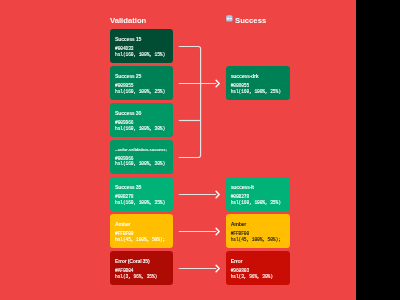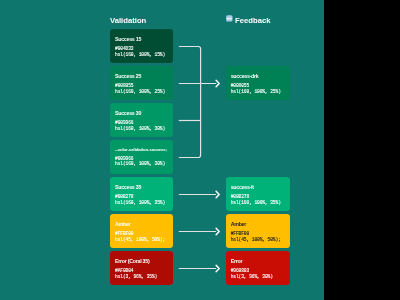--- a/index.html
+++ b/index.html
@@ -1,18 +1,18 @@
 <!DOCTYPE html>
 <html><head>
 <meta charset="utf-8">
 <style>
   html,body{margin:0;padding:0;}
   body{width:400px;height:300px;background:#000;overflow:hidden;
        font-family:"Liberation Sans",sans-serif;-webkit-font-smoothing:antialiased;}
-  .stage{position:relative;width:324px;height:300px;background:#0f766e;}
+  .stage{position:relative;width:356px;height:300px;background:#ef4444;}
 
   .col-head{position:absolute;color:#ffffff;font-weight:bold;font-size:7.7px;
             line-height:7.7px;letter-spacing:0px;white-space:nowrap;transform:translateZ(0);}
   .head-icon{position:absolute;left:226.2px;top:15.2px;width:6.7px;height:6.7px;}
 
   .card{position:absolute;border-radius:3.2px;box-sizing:border-box;
         padding:8.3px 5px;overflow:hidden;}
   .card .t{font-weight:bold;font-size:5.3px;line-height:5.3px;white-space:nowrap;
            letter-spacing:-0.28px;transform:translateZ(0);}
   .card.long .t{font-size:4.3px;line-height:4.3px;letter-spacing:-0.1px;}
@@ -29,21 +29,21 @@
 
 <div class="stage">
 
   <div class="col-head" style="left:110px;top:17px">Validation</div>
 
   <svg class="head-icon" viewBox="0 0 24 24">
     <rect x="0.5" y="0.5" width="23" height="23" rx="5.5" fill="#aac9e9"></rect>
     <rect x="3.6" y="10.8" width="7.4" height="4.2" rx="1" fill="#ffffff"></rect>
     <rect x="13.0" y="10.8" width="7.4" height="4.2" rx="1" fill="#ffffff"></rect>
   </svg>
-  <div class="col-head" style="left:235px;top:17px">Feedback</div>
+  <div class="col-head" style="left:235px;top:17px">Success</div>
 
   <div id="cards">
       <div class="card" style="left: 110px; top: 29px; width: 63.4px; height: 34px; background: rgb(0, 77, 51); color: rgb(255, 255, 255);">
         <div class="t">Success 15</div>
         <div class="m first">#004D33</div>
         <div class="m">hsl(160, 100%, 15%)</div>
       </div>
       <div class="card" style="left: 110px; top: 66px; width: 63.4px; height: 34px; background: rgb(0, 128, 85); color: rgb(255, 255, 255);">
         <div class="t">Success 25</div>
         <div class="m first">#008055</div>

